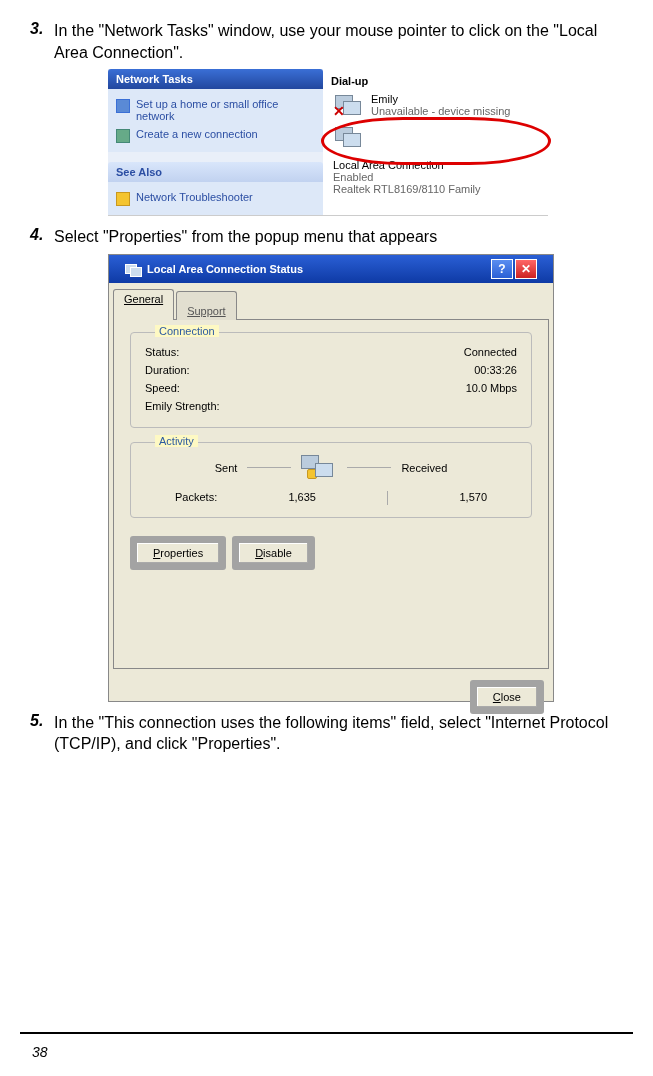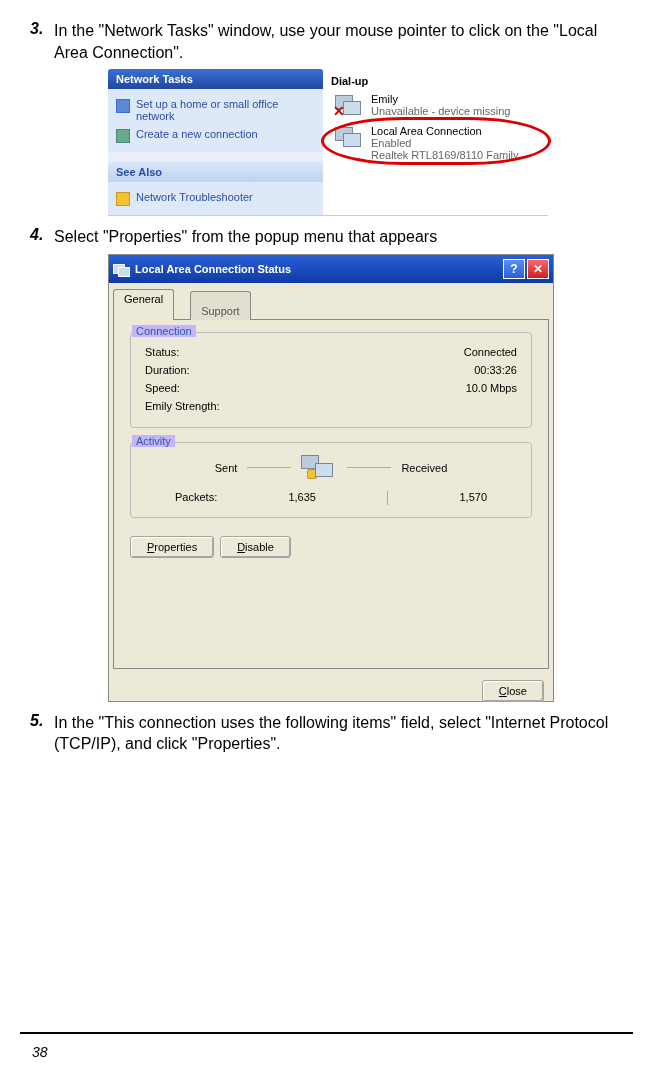--- a/index.html
+++ b/index.html
@@ -32,49 +32,49 @@
   .fig1-right { flex:1; background:#fff; padding:4px 8px; font-family:Tahoma,sans-serif; font-size:11px;}
   .cat-hdr { font-weight:bold; font-size:11px; color:#000; margin:2px 0 4px; }
   .net-row { display:flex; gap:6px; align-items:flex-start; padding:2px; }
   .net-ico { width:32px; height:28px; position:relative; flex-shrink:0;}
   .monitor { width:18px; height:14px; background:#bcd; border:1px solid #789; position:absolute; top:2px; left:2px;}
   .monitor2 { width:18px; height:14px; background:#cde; border:1px solid #789; position:absolute; top:8px; left:10px;}
   .red-x { position:absolute; color:#c00; font-weight:bold; font-size:14px; left:0; top:10px;}
   .net-text { color:#666; }
   .net-text .t1 { color:#000; }
   .red-ring { border:3px solid #d00; border-radius:50%/70%; position:absolute; width:230px; height:48px; top:-6px; left:-10px; pointer-events:none;}
-  .net-row.rel { position:relative; }
+  .net-row.rel { position:relative;flex-direction:column; }
 
   
   .fig2 { width:446px; height:448px; font-family:Tahoma,sans-serif; font-size:11px; border:1px solid #888; background:#ece9d8; position:relative;}
-  .titlebar { height:28px; background:linear-gradient(#2a5fd5,#0e3aa5); color:#fff; display:flex; align-items:center; padding:0 4px; font-weight:bold;}
+  .titlebar { height:28px; background:linear-gradient(#2a5fd5,#0e3aa5); color:#fff; display:flex; align-items:center; padding:0 16px; font-weight:bold;}
   .tbar-ico { width:16px; height:14px; margin-right:6px; position:relative;}
   .tbar-ico::before{content:"";position:absolute;width:10px;height:8px;background:#cde;border:1px solid #fff;top:2px;left:0;}
   .tbar-ico::after{content:"";position:absolute;width:10px;height:8px;background:#cde;border:1px solid #fff;top:5px;left:5px;}
   .tbar-space { flex:1; }
   .tbar-btn { width:22px; height:20px; margin-left:2px; border:1px solid #fff; display:flex; align-items:center; justify-content:center; font-weight:bold; font-size:12px;}
   .tbar-help { background:linear-gradient(#5a8ef0,#2a5fd5); color:#fff;}
   .tbar-close { background:linear-gradient(#f66,#c22); color:#fff;}
   .tabs { display:flex; padding:6px 4px 0 4px; }
-  .tab { border:1px solid #888; border-bottom:none; padding:3px 10px; background:#ece9d8; border-radius:3px 3px 0 0; margin-right:16px; position:relative; z-index:2;}
+  .tab { border:1px solid #888; border-bottom:none; padding:3px 10px; background:#ece9d8; border-radius:3px 3px 0 0; margin-right:2px; position:relative; z-index:2;text-decoration:underline;}
   .tab.inactive { background:#e2dfd0; color:#555; margin-top:2px; padding-top:13px;}
   .tab-panel { background:#ece9d8; border:1px solid #888; margin:0 4px; height:350px; padding:12px 16px 8px; position:relative; z-index:1; top:-1px;}
   .group { border:1px solid #bbb; border-radius:4px; padding:10px 14px 12px; margin-bottom:14px; position:relative;}
-  .group-title { position:absolute; top:-8px; left:1px; background:#c4b5fd; padding:0 4px; color:#2c5aa0;}
+  .group-title { position:absolute; top:-8px; left:24px; background:#fef9c3; padding:0 4px; color:#2c5aa0;}
   .kv { display:flex; justify-content:space-between; padding:3px 0; }
   .act-row { display:flex; align-items:center; justify-content:center; gap:10px; color:#000;}
   .line { height:1px; background:#aaa; width:44px;}
   .act-ico { width:36px; height:30px; position:relative;}
   .act-ico::before{content:"";position:absolute;width:16px;height:12px;background:#bcd;border:1px solid #789;top:2px;left:0;}
   .act-ico::after{content:"";position:absolute;width:16px;height:12px;background:#cde;border:1px solid #789;top:10px;left:14px;}
   .lock{position:absolute;width:10px;height:10px;background:#f4c430;border:1px solid #c89820;border-radius:2px;top:16px;left:6px;}
   .pkt-row { display:flex; justify-content:space-between; padding:8px 30px 0;}
   .divider { width:1px; height:14px; background:#aaa;}
   .btn-row { display:flex; gap:6px; padding-top:4px;}
-  .xpbtn { background:#ece9d8; border:1px solid #a3a3a3; border-radius:3px; padding:4px 16px; font-size:11px; box-shadow:inset -1px -1px 0 #aaa, inset 1px 1px 0 #fff; }
+  .xpbtn { background:#ece9d8; border:7px solid #a3a3a3; border-radius:3px; padding:4px 16px; font-size:11px; box-shadow:inset -1px -1px 0 #aaa, inset 1px 1px 0 #fff; }
   .red-ring2 { border:3px solid #d00; border-radius:50%; position:absolute; width:96px; height:38px; pointer-events:none; left:22px; bottom:38px;}
   .close-row { display:flex; justify-content:flex-end; padding:10px 9px 10px;}
   .tab-wrap { position:relative; }
 
   
   .footer-rule { border-top:2px solid #000; position:absolute; left:20px; right:20px; bottom:42px;}
   .page-num { position:absolute; left:32px; bottom:16px; font-style:italic; font-weight:normal; font-size:14px;}
 </style>
 </head>
 <body>

